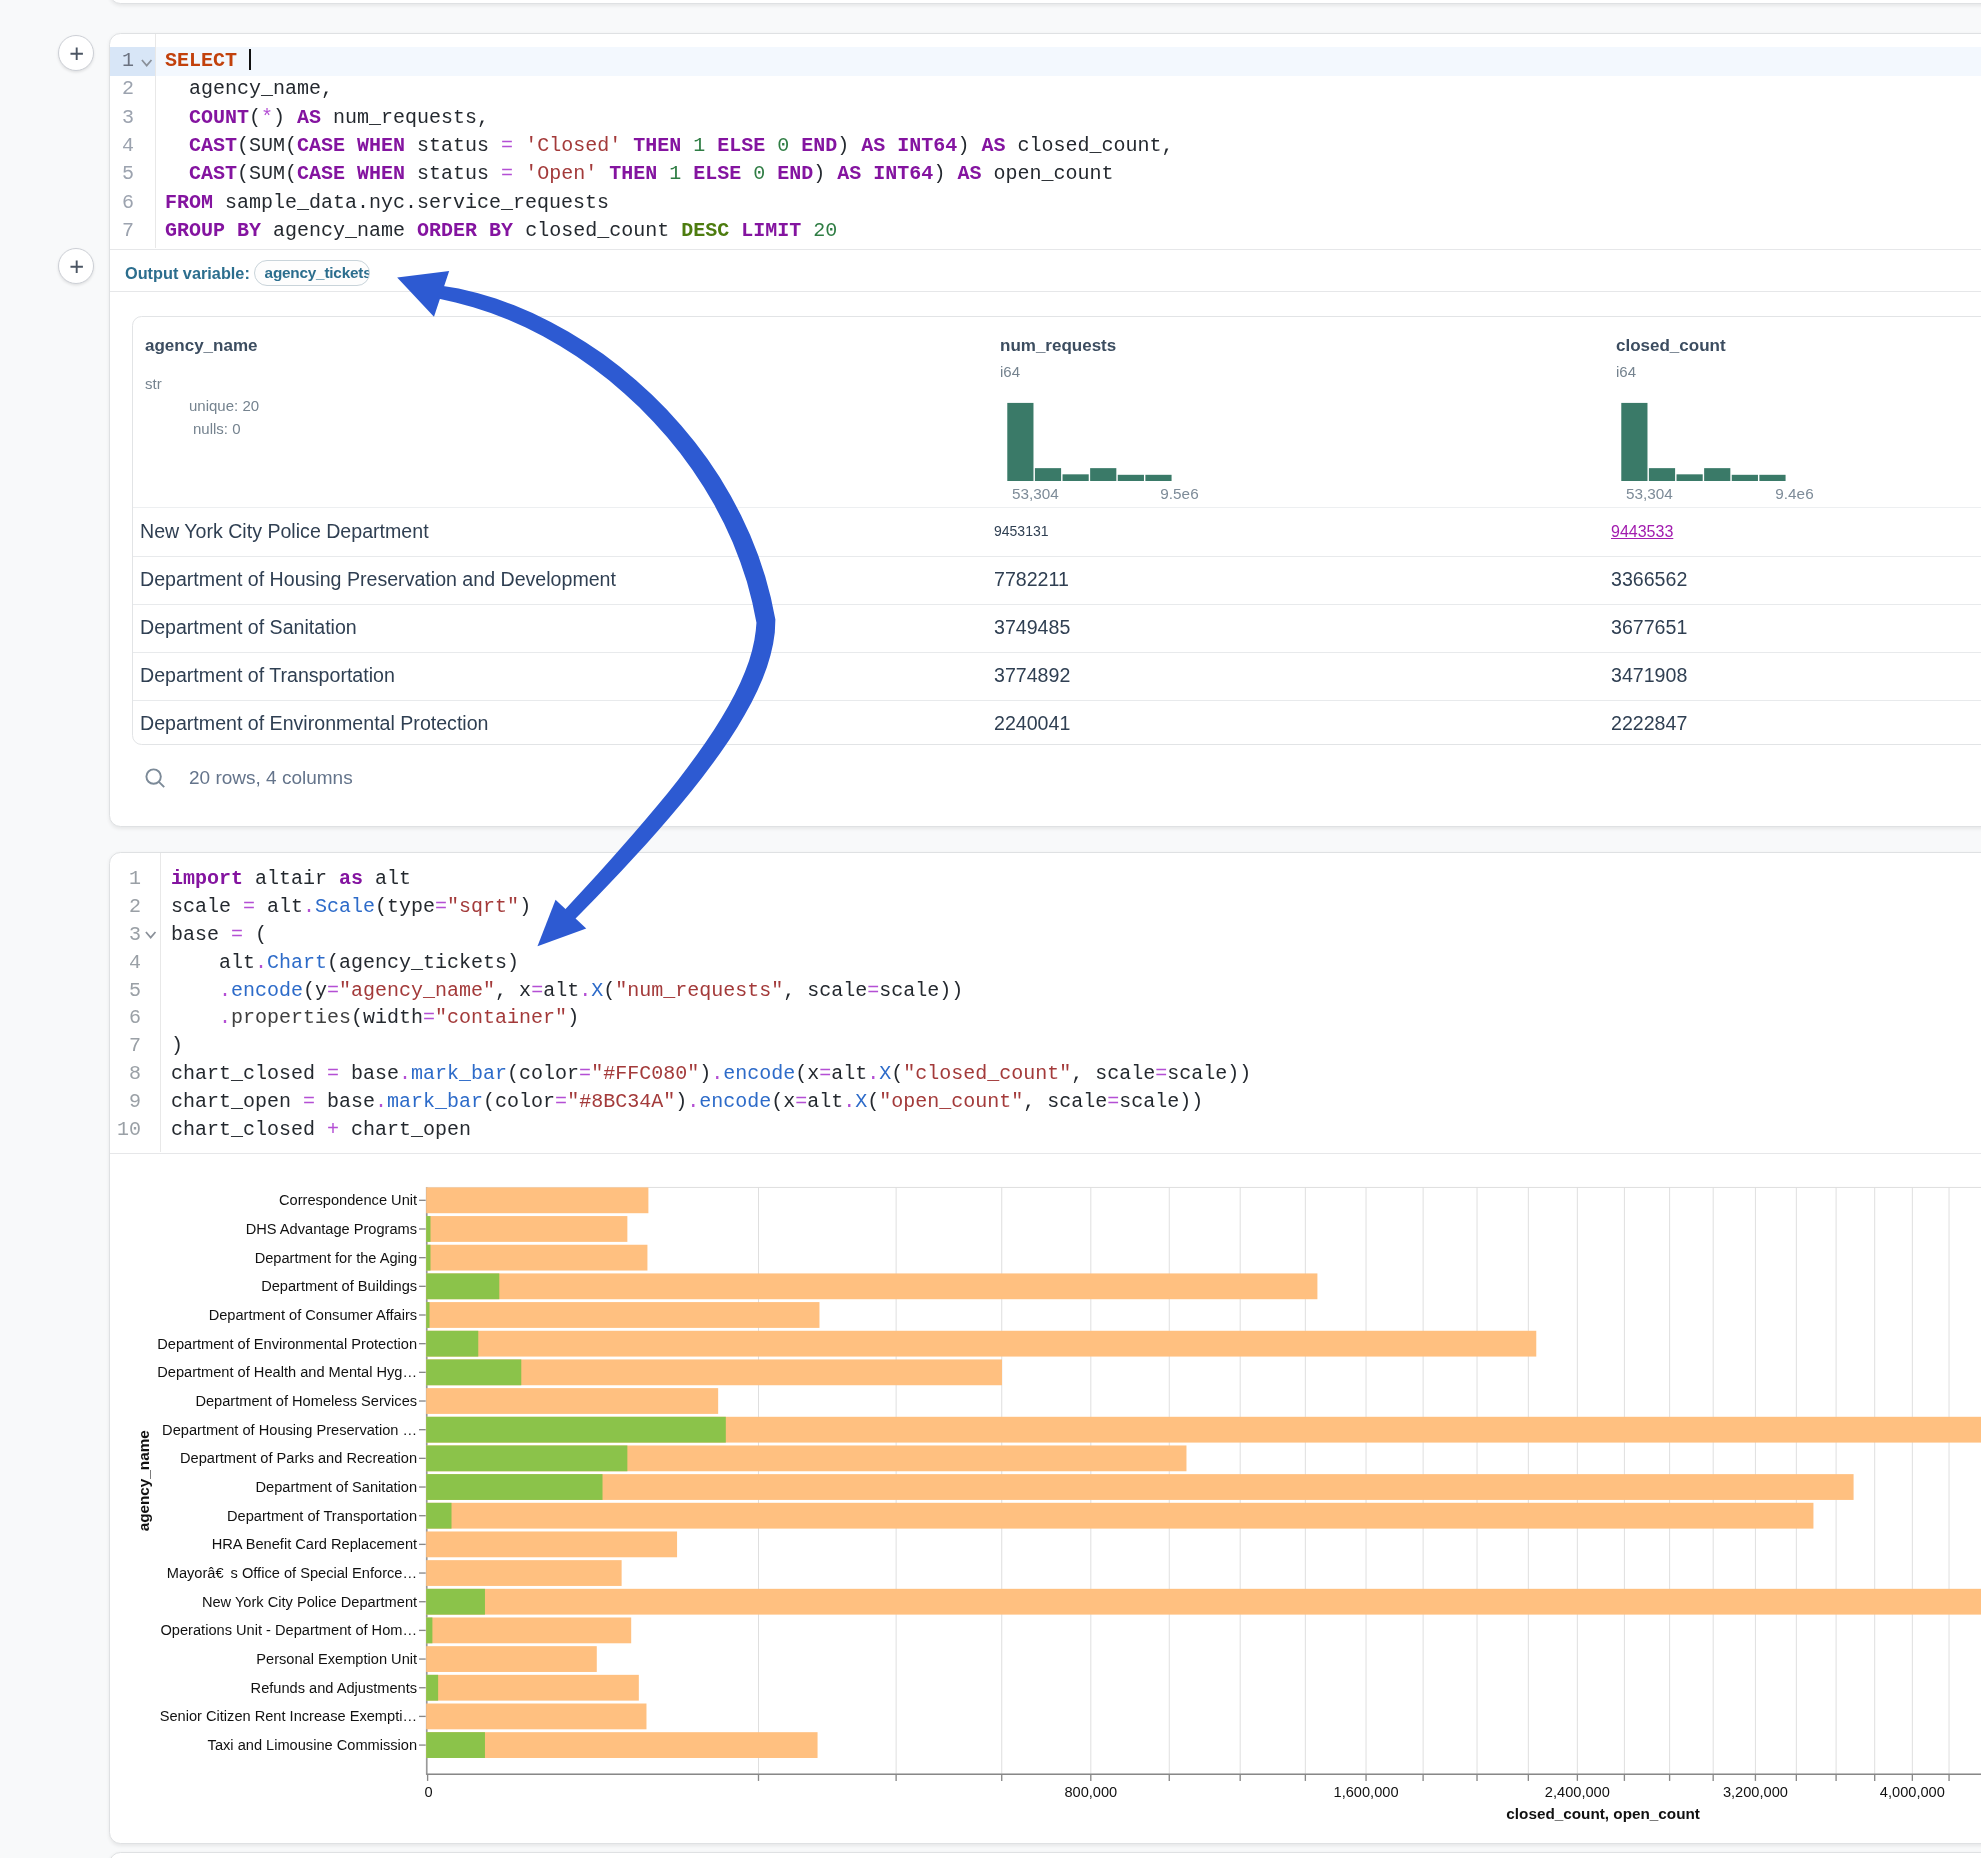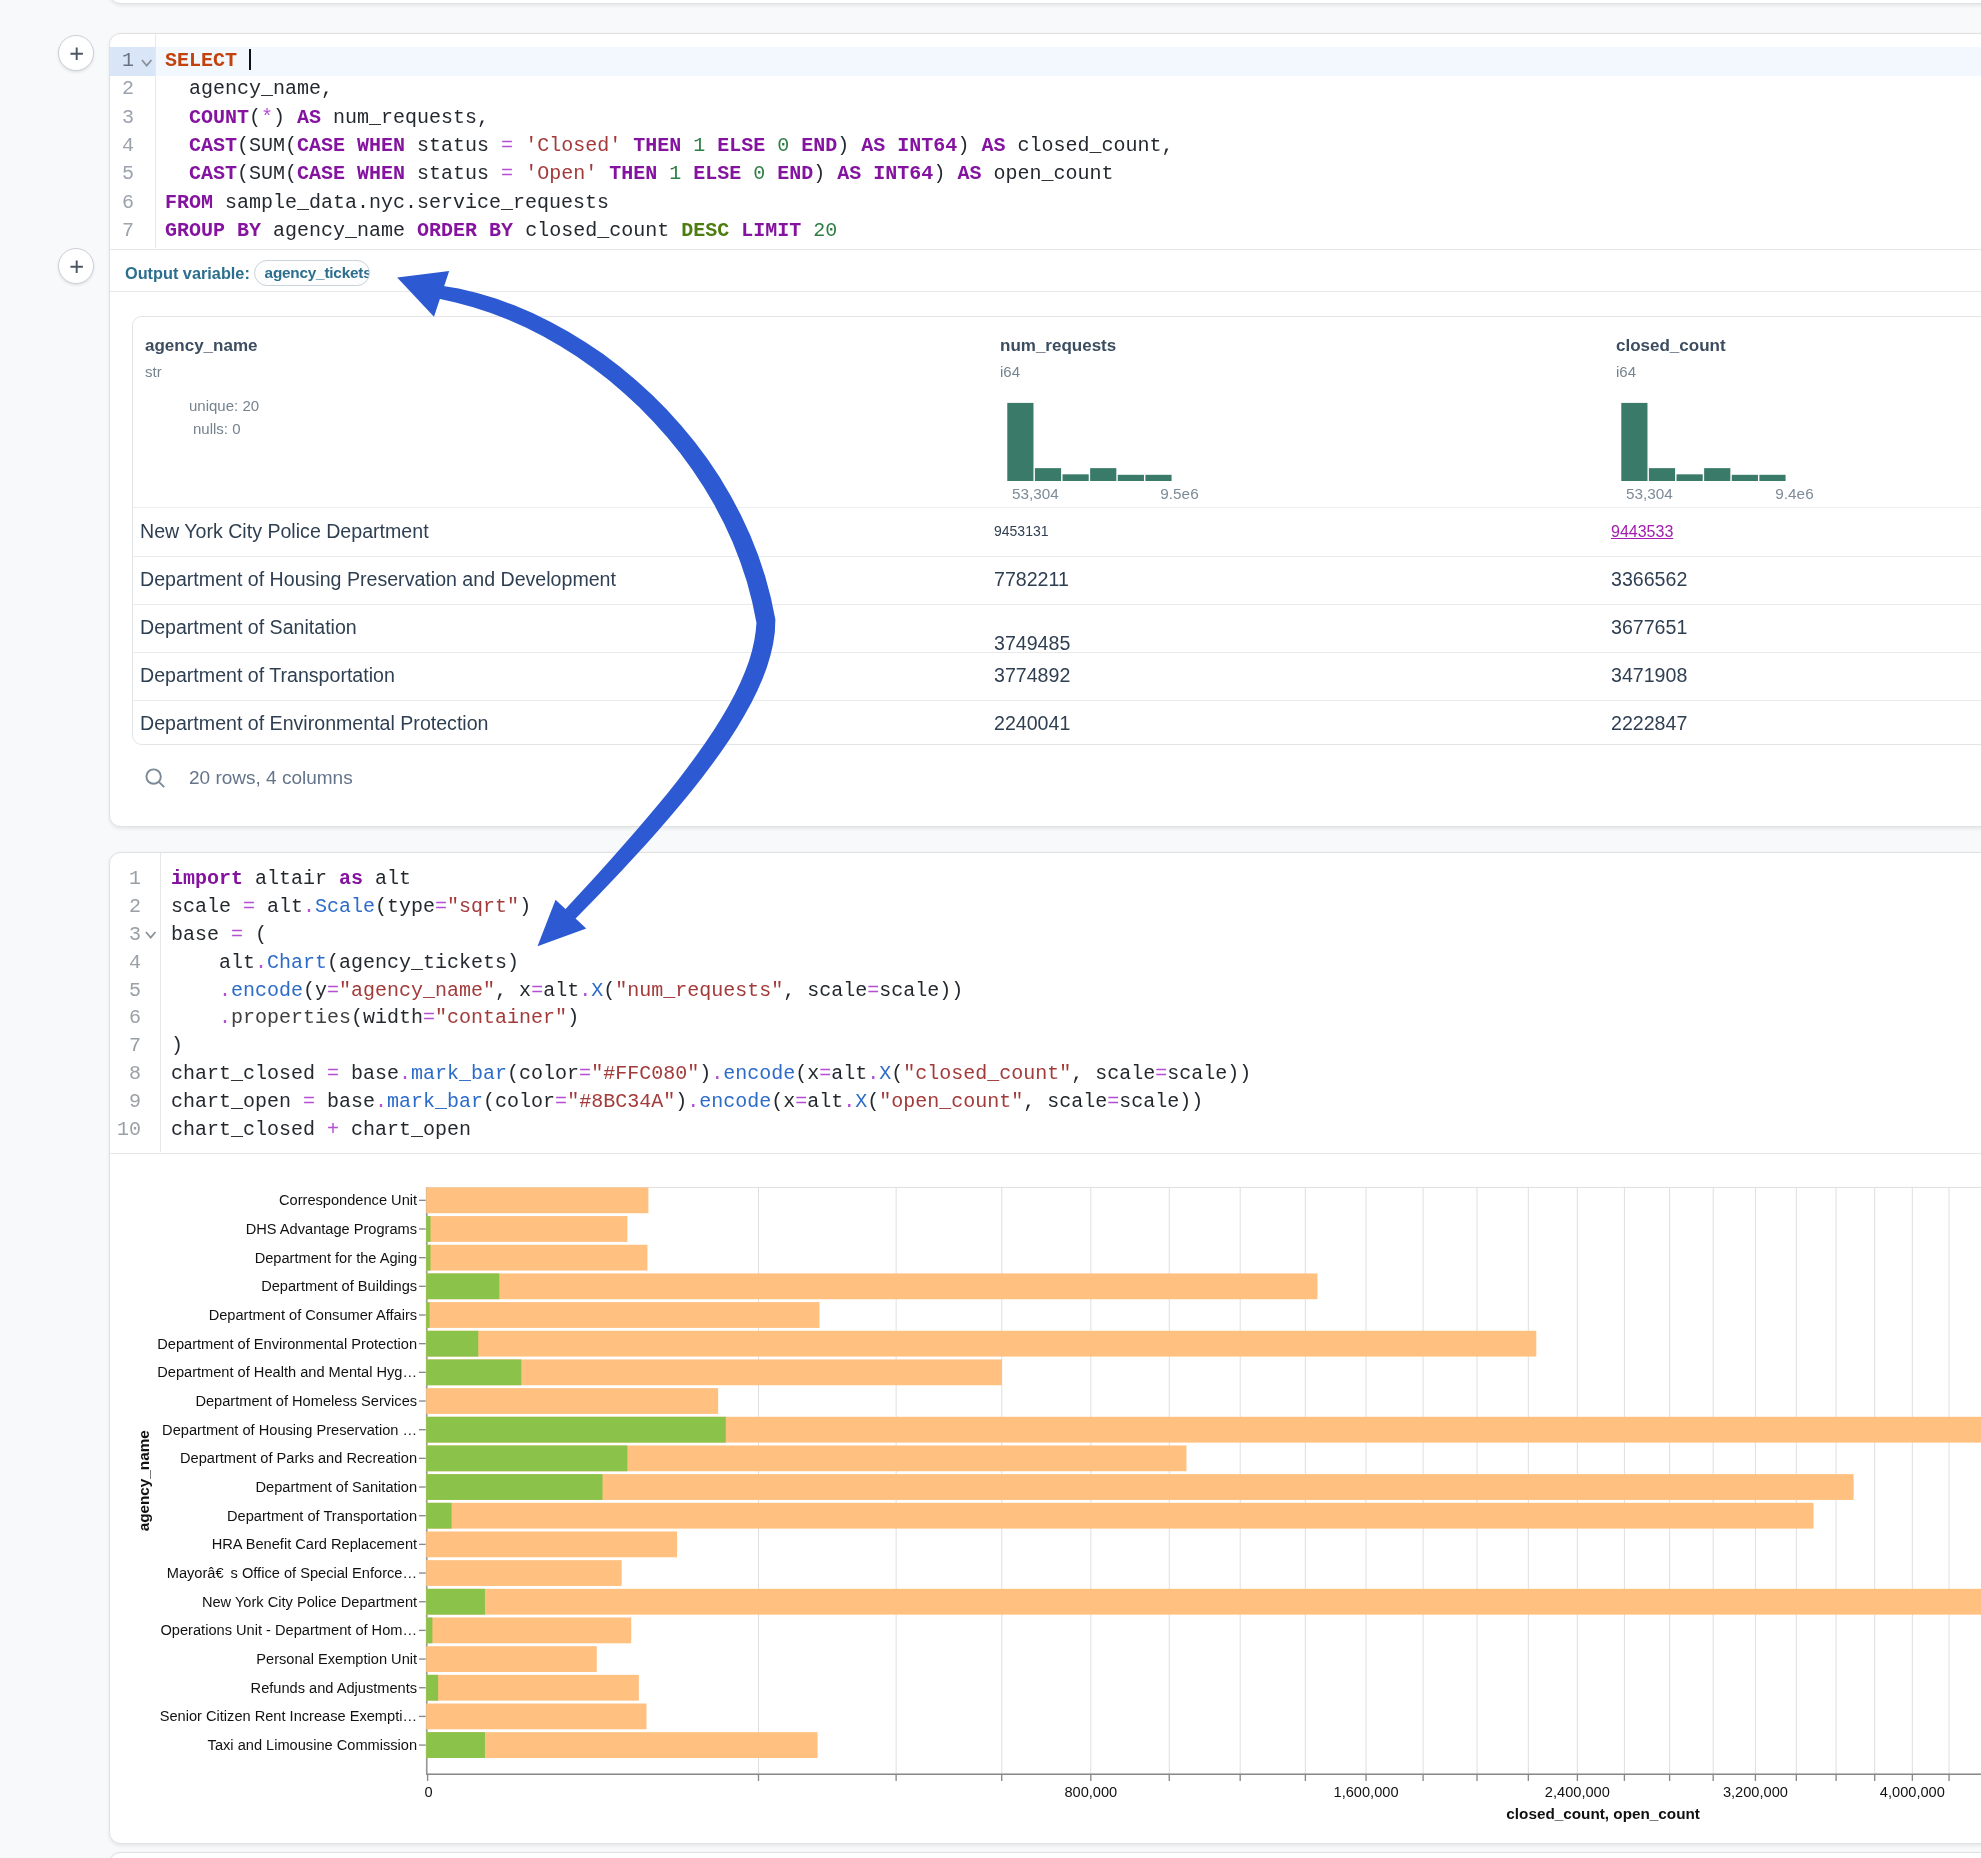--- a/index.html
+++ b/index.html
@@ -45,21 +45,21 @@
 <div style="position:absolute;left:58px;top:35px;width:36px;height:36px;border:1.4px solid #cdd0d6;border-radius:50%;background:#fff;box-sizing:border-box;box-shadow:0 1.4px 2.9px rgba(0,0,0,0.10);"></div>
 <svg width="13.4" height="13.4" viewBox="0 0 14 14" xmlns="http://www.w3.org/2000/svg" style="position:absolute;left:70px;top:47px;">
     <path d="M7,0.5 V13.5 M0.5,7 H13.5" stroke="#4b5563" stroke-width="2"></path>
   </svg>
 <div style="position:absolute;left:58px;top:248px;width:36px;height:36px;border:1.4px solid #cdd0d6;border-radius:50%;background:#fff;box-sizing:border-box;box-shadow:0 1.4px 2.9px rgba(0,0,0,0.10);"></div>
 <svg width="13.4" height="13.4" viewBox="0 0 14 14" xmlns="http://www.w3.org/2000/svg" style="position:absolute;left:70px;top:260px;">
     <path d="M7,0.5 V13.5 M0.5,7 H13.5" stroke="#4b5563" stroke-width="2"></path>
   </svg>
 <div style="position:absolute;left:132px;top:316px;width:1874px;height:429px;background:#fff;border:1px solid #e2e4e6;border-radius:9.6px;box-sizing:border-box;"></div>
 <div style="position:absolute;left:145px;top:334px;height:23px;line-height:23px;font-size:17px;font-weight:bold;color:#3c4d60;white-space:nowrap;">agency_name</div>
-<div style="position:absolute;left:145px;top:360px;height:23px;line-height:23px;font-size:15px;font-weight:normal;color:#75838f;white-space:nowrap;text-align:center;">str</div>
+<div style="position:absolute;left:145px;top:372px;height:23px;line-height:23px;font-size:15px;font-weight:normal;color:#75838f;white-space:nowrap;text-align:center;">str</div>
 <div style="position:absolute;left:145px;top:394px;height:23px;line-height:23px;font-size:15px;font-weight:normal;color:#75838f;white-space:nowrap;margin-left:44px;">unique: 20</div>
 <div style="position:absolute;left:145px;top:417px;height:23px;line-height:23px;font-size:15px;font-weight:normal;color:#75838f;white-space:nowrap;margin-left:48px;">nulls: 0</div>
 <div style="position:absolute;left:1000px;top:334px;height:23px;line-height:23px;font-size:17px;font-weight:bold;color:#3c4d60;white-space:nowrap;">num_requests</div>
 <div style="position:absolute;left:1000px;top:360px;height:23px;line-height:23px;font-size:15px;font-weight:normal;color:#75838f;white-space:nowrap;">i64</div>
 <div style="position:absolute;left:1616px;top:334px;height:23px;line-height:23px;font-size:17px;font-weight:bold;color:#3c4d60;white-space:nowrap;">closed_count</div>
 <div style="position:absolute;left:1616px;top:360px;height:23px;line-height:23px;font-size:15px;font-weight:normal;color:#75838f;white-space:nowrap;">i64</div>
 <svg width="172" height="80" viewBox="0 0 180 84" xmlns="http://www.w3.org/2000/svg" style="position:absolute;left:1007px;top:401px">
     <rect x="0" y="2" width="27.5" height="82" fill="#3a7a68"></rect>
     <rect x="29" y="70.5" width="27.5" height="13.5" fill="#3a7a68"></rect>
     <rect x="58" y="77" width="27.5" height="7" fill="#3a7a68"></rect>
@@ -82,21 +82,21 @@
 <div class="hline" style="left:133px;top:507px;width:1849px;background:#edeff1;"></div>
 <div style="position:absolute;left:140px;top:520px;height:23px;line-height:23px;font-size:19.6px;font-weight:normal;color:#2f3f52;white-space:nowrap;">New York City Police Department</div>
 <div style="position:absolute;left:994px;top:520px;height:23px;line-height:23px;font-size:14px;font-weight:normal;color:#2f3f52;white-space:nowrap;">9453131</div>
 <div style="position:absolute;left:1611px;top:520px;height:23px;line-height:23px;font-size:16px;font-weight:normal;color:#a21caf;white-space:nowrap;text-decoration:underline;">9443533</div>
 <div class="hline" style="left:133px;top:556px;width:1849px;background:#e8eaec;"></div>
 <div style="position:absolute;left:140px;top:568px;height:23px;line-height:23px;font-size:19.6px;font-weight:normal;color:#2f3f52;white-space:nowrap;">Department of Housing Preservation and Development</div>
 <div style="position:absolute;left:994px;top:568px;height:23px;line-height:23px;font-size:19.6px;font-weight:normal;color:#2f3f52;white-space:nowrap;">7782211</div>
 <div style="position:absolute;left:1611px;top:568px;height:23px;line-height:23px;font-size:19.6px;font-weight:normal;color:#2f3f52;white-space:nowrap;">3366562</div>
 <div class="hline" style="left:133px;top:604px;width:1849px;background:#e8eaec;"></div>
 <div style="position:absolute;left:140px;top:616px;height:23px;line-height:23px;font-size:19.6px;font-weight:normal;color:#2f3f52;white-space:nowrap;">Department of Sanitation</div>
-<div style="position:absolute;left:994px;top:632px;height:23px;line-height:23px;font-size:19.6px;font-weight:normal;color:#2f3f52;white-space:nowrap;">3749485</div>
+<div style="position:absolute;left:994px;top:616px;height:23px;line-height:23px;font-size:19.6px;font-weight:normal;color:#2f3f52;white-space:nowrap;">3749485</div>
 <div style="position:absolute;left:1611px;top:616px;height:23px;line-height:23px;font-size:19.6px;font-weight:normal;color:#2f3f52;white-space:nowrap;">3677651</div>
 <div class="hline" style="left:133px;top:652px;width:1849px;background:#e8eaec;"></div>
 <div style="position:absolute;left:140px;top:664px;height:23px;line-height:23px;font-size:19.6px;font-weight:normal;color:#2f3f52;white-space:nowrap;">Department of Transportation</div>
 <div style="position:absolute;left:994px;top:664px;height:23px;line-height:23px;font-size:19.6px;font-weight:normal;color:#2f3f52;white-space:nowrap;">3774892</div>
 <div style="position:absolute;left:1611px;top:664px;height:23px;line-height:23px;font-size:19.6px;font-weight:normal;color:#2f3f52;white-space:nowrap;">3471908</div>
 <div class="hline" style="left:133px;top:700px;width:1849px;background:#e8eaec;"></div>
 <div style="position:absolute;left:140px;top:712px;height:23px;line-height:23px;font-size:19.6px;font-weight:normal;color:#2f3f52;white-space:nowrap;">Department of Environmental Protection</div>
 <div style="position:absolute;left:994px;top:712px;height:23px;line-height:23px;font-size:19.6px;font-weight:normal;color:#2f3f52;white-space:nowrap;">2240041</div>
 <div style="position:absolute;left:1611px;top:712px;height:23px;line-height:23px;font-size:19.6px;font-weight:normal;color:#2f3f52;white-space:nowrap;">2222847</div>
 <svg width="25" height="25" viewBox="0 0 26 26" xmlns="http://www.w3.org/2000/svg" style="position:absolute;left:144px;top:767px;">

